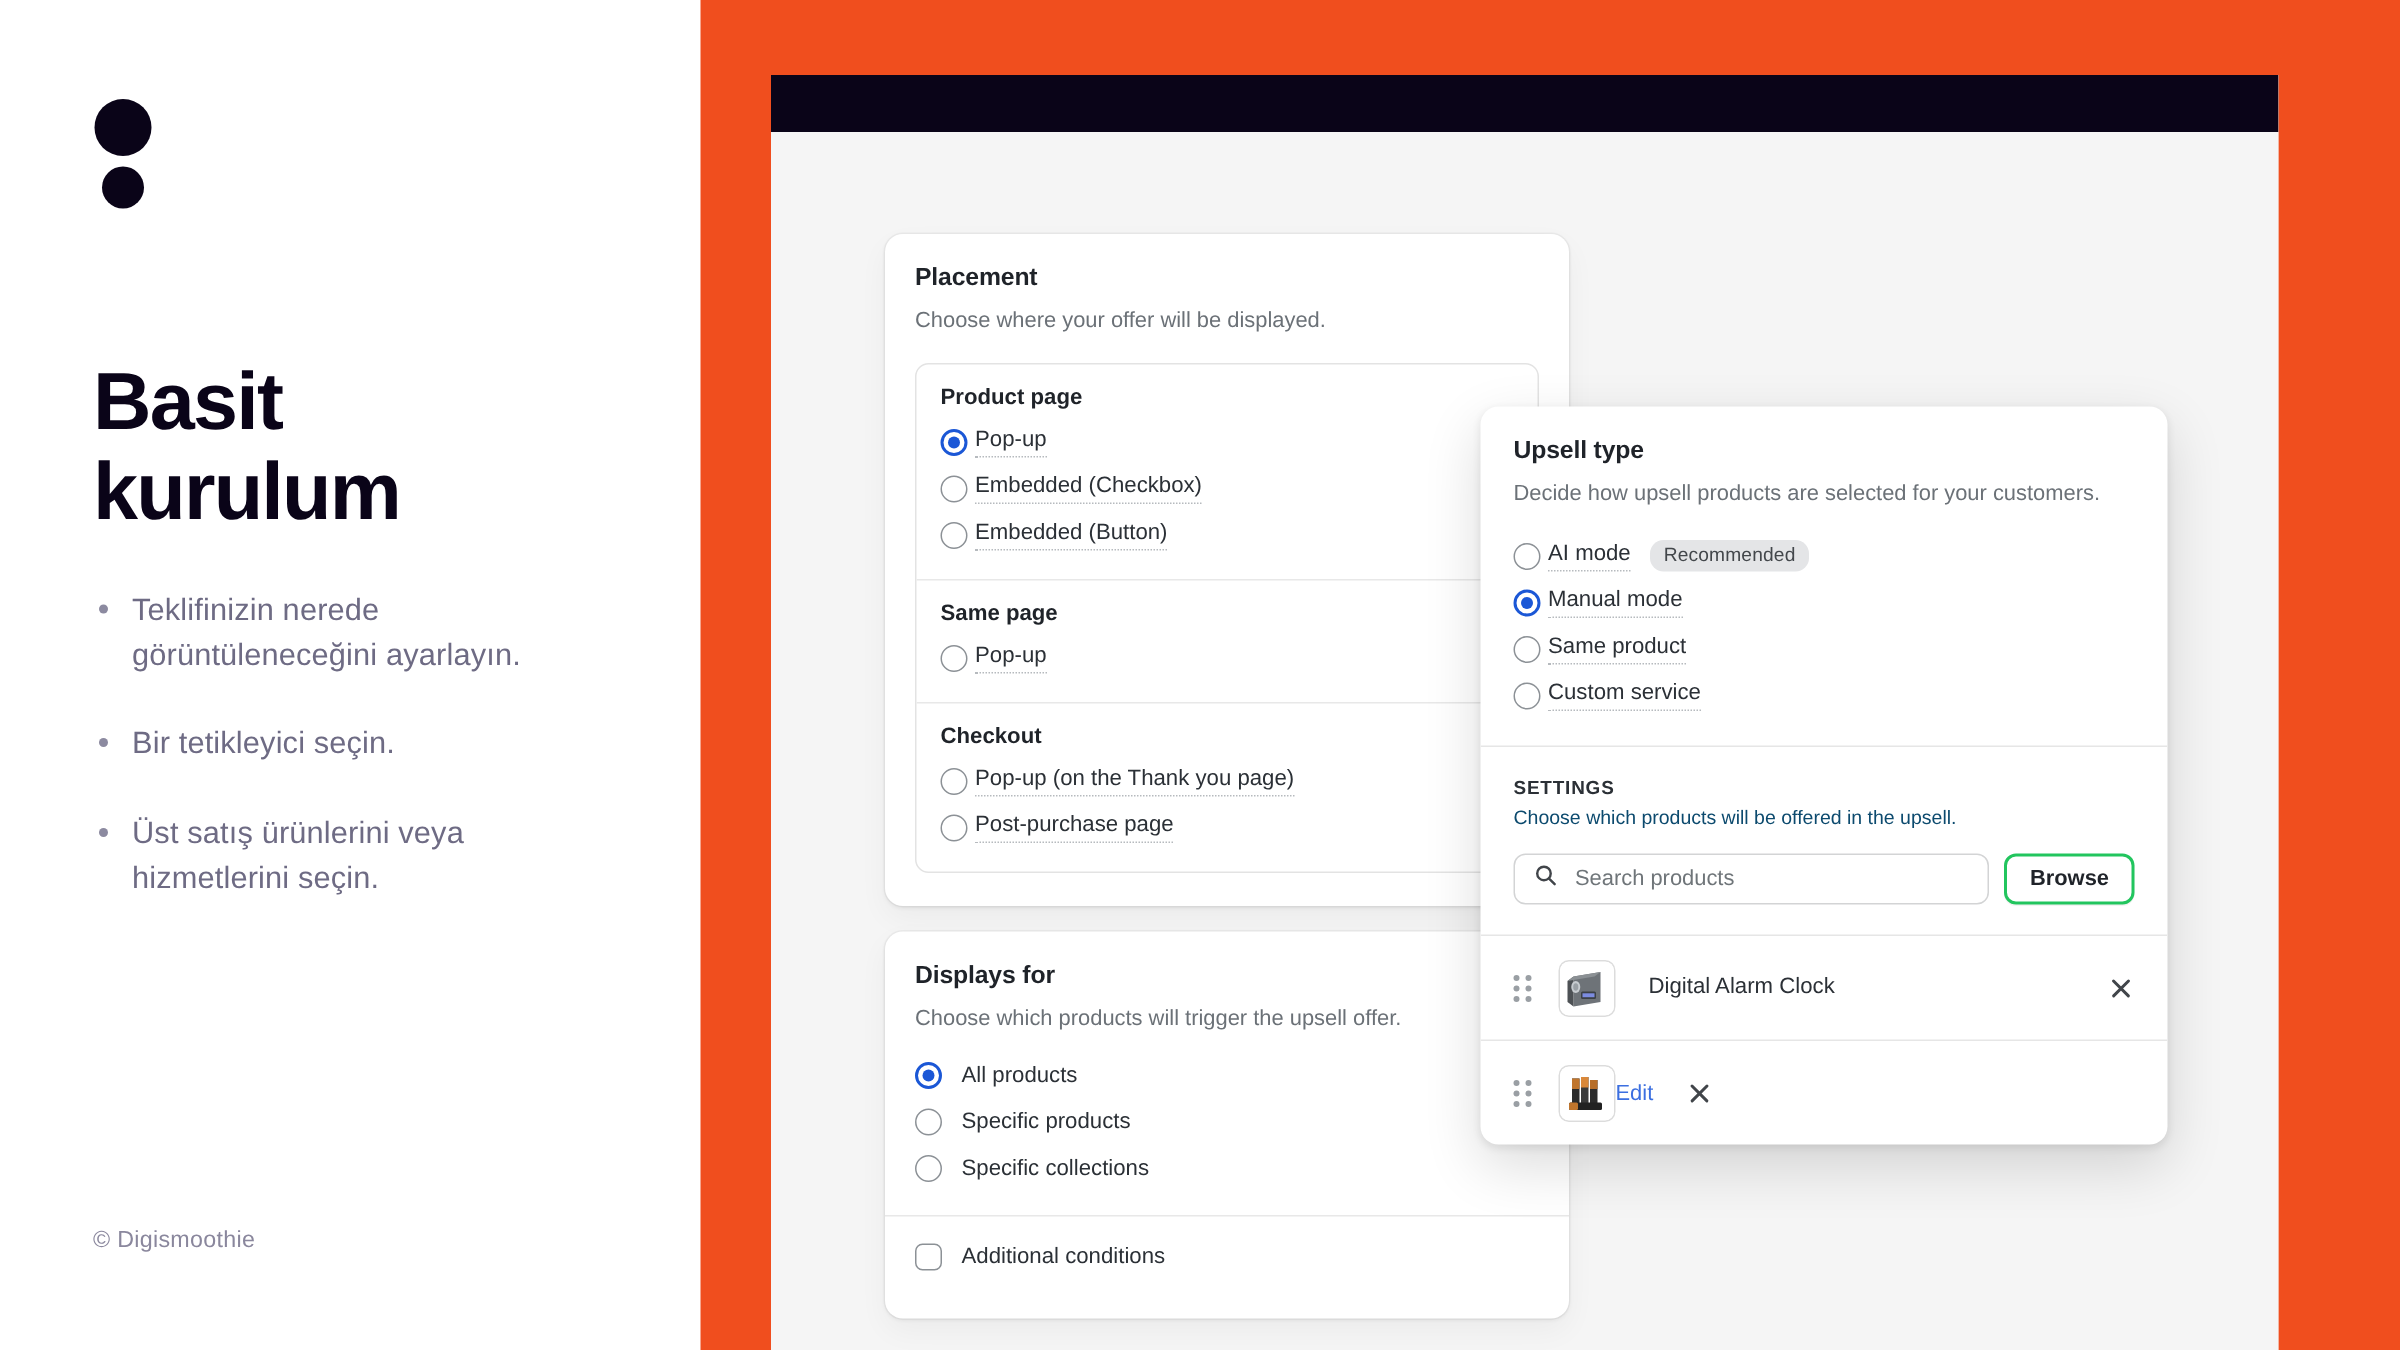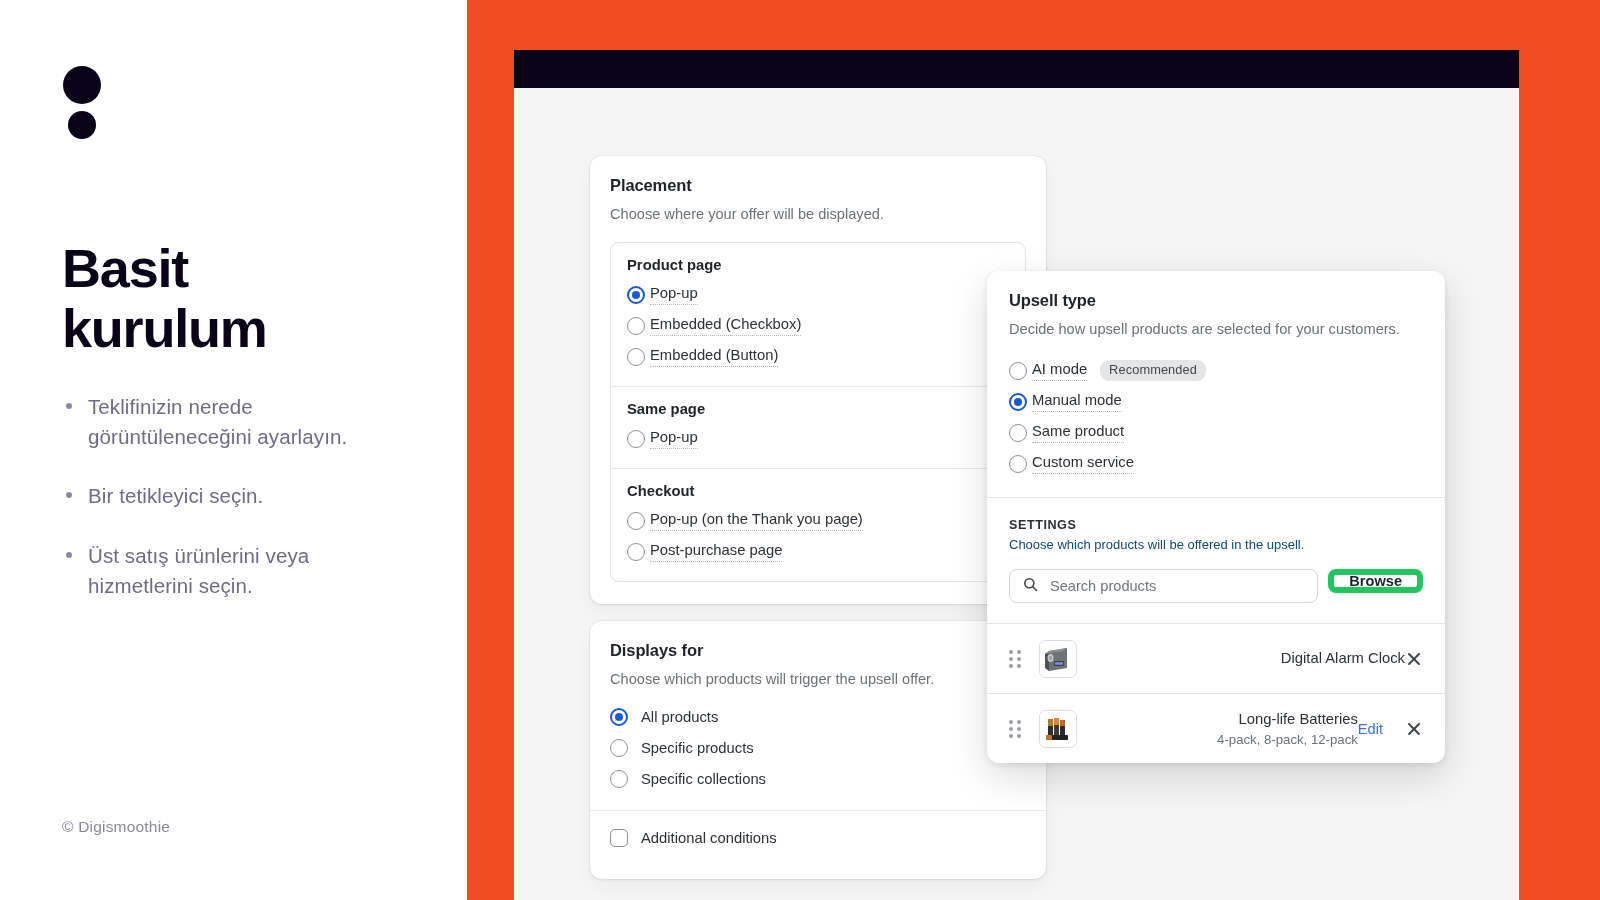--- a/index.html
+++ b/index.html
@@ -295,23 +295,23 @@
     display: flex;
     align-items: center;
     padding: 0 12px;
   }
   .search-placeholder {
     margin-left: 11px;
     font-size: 14.6px;
     color: #6F7579;
   }
   .browse-btn {
-    height: 24px;
+    height: 34px;
     min-width: 82px;
-    border: 6px solid #22c55e;
+    border: 2px solid #22c55e;
     border-radius: 8px;
     background: #fff;
     display: flex;
     align-items: center;
     justify-content: center;
     font-size: 14.6px;
     font-weight: 600;
     color: #1F2329;
     padding: 0 15px;
     box-shadow: 0 1px 0 rgba(0,0,0,0.05);
@@ -344,21 +344,21 @@
     margin-left: 18px;
     width: 38px; height: 38px;
     border-radius: 7px;
     border: 1px solid #DCDCDC;
     background: #fff;
     flex: 0 0 38px;
     overflow: hidden;
     position: relative;
   }
   .thumb svg { display: block; }
-  .prod-text { margin-left: 12px; flex: 1; text-align: right; }
+  .prod-text { margin-left: 22px; flex: 1; }
   .prod-name {
     font-size: 14.8px;
     color: #2B3036;
     line-height: 1.3;
   }
   .prod-variants {
     font-size: 13.2px;
     color: #6B7177;
     margin-top: 3px;
   }
@@ -570,24 +570,20 @@
                 <rect x="8" y="8" width="5" height="21" fill="#2B2B2B"></rect>
                 <rect x="8" y="8" width="5" height="7" fill="#C0752C"></rect>
                 <rect x="14" y="7" width="5" height="22" fill="#3A3A3A"></rect>
                 <rect x="14" y="7" width="5" height="7" fill="#D9883A"></rect>
                 <rect x="20" y="9" width="5" height="20" fill="#2B2B2B"></rect>
                 <rect x="20" y="9" width="5" height="6" fill="#B86E28"></rect>
                 <rect x="6" y="24" width="22" height="5" rx="1" fill="#222222"></rect>
                 <rect x="6" y="24" width="6" height="5" rx="1" fill="#C0752C"></rect>
               </svg>
             </span>
-            <span class="prod-text">
-              <span class="prod-name">Long-life Batteries</span>
-              <span class="prod-variants" style="display:block">4-pack, 8-pack, 12-pack</span>
-            </span>
             <span class="edit-link">Edit</span>
             <span class="close-x"></span>
           </div>
 
         </div>
 
       </div>
     </div>
   </div>
 </div>

